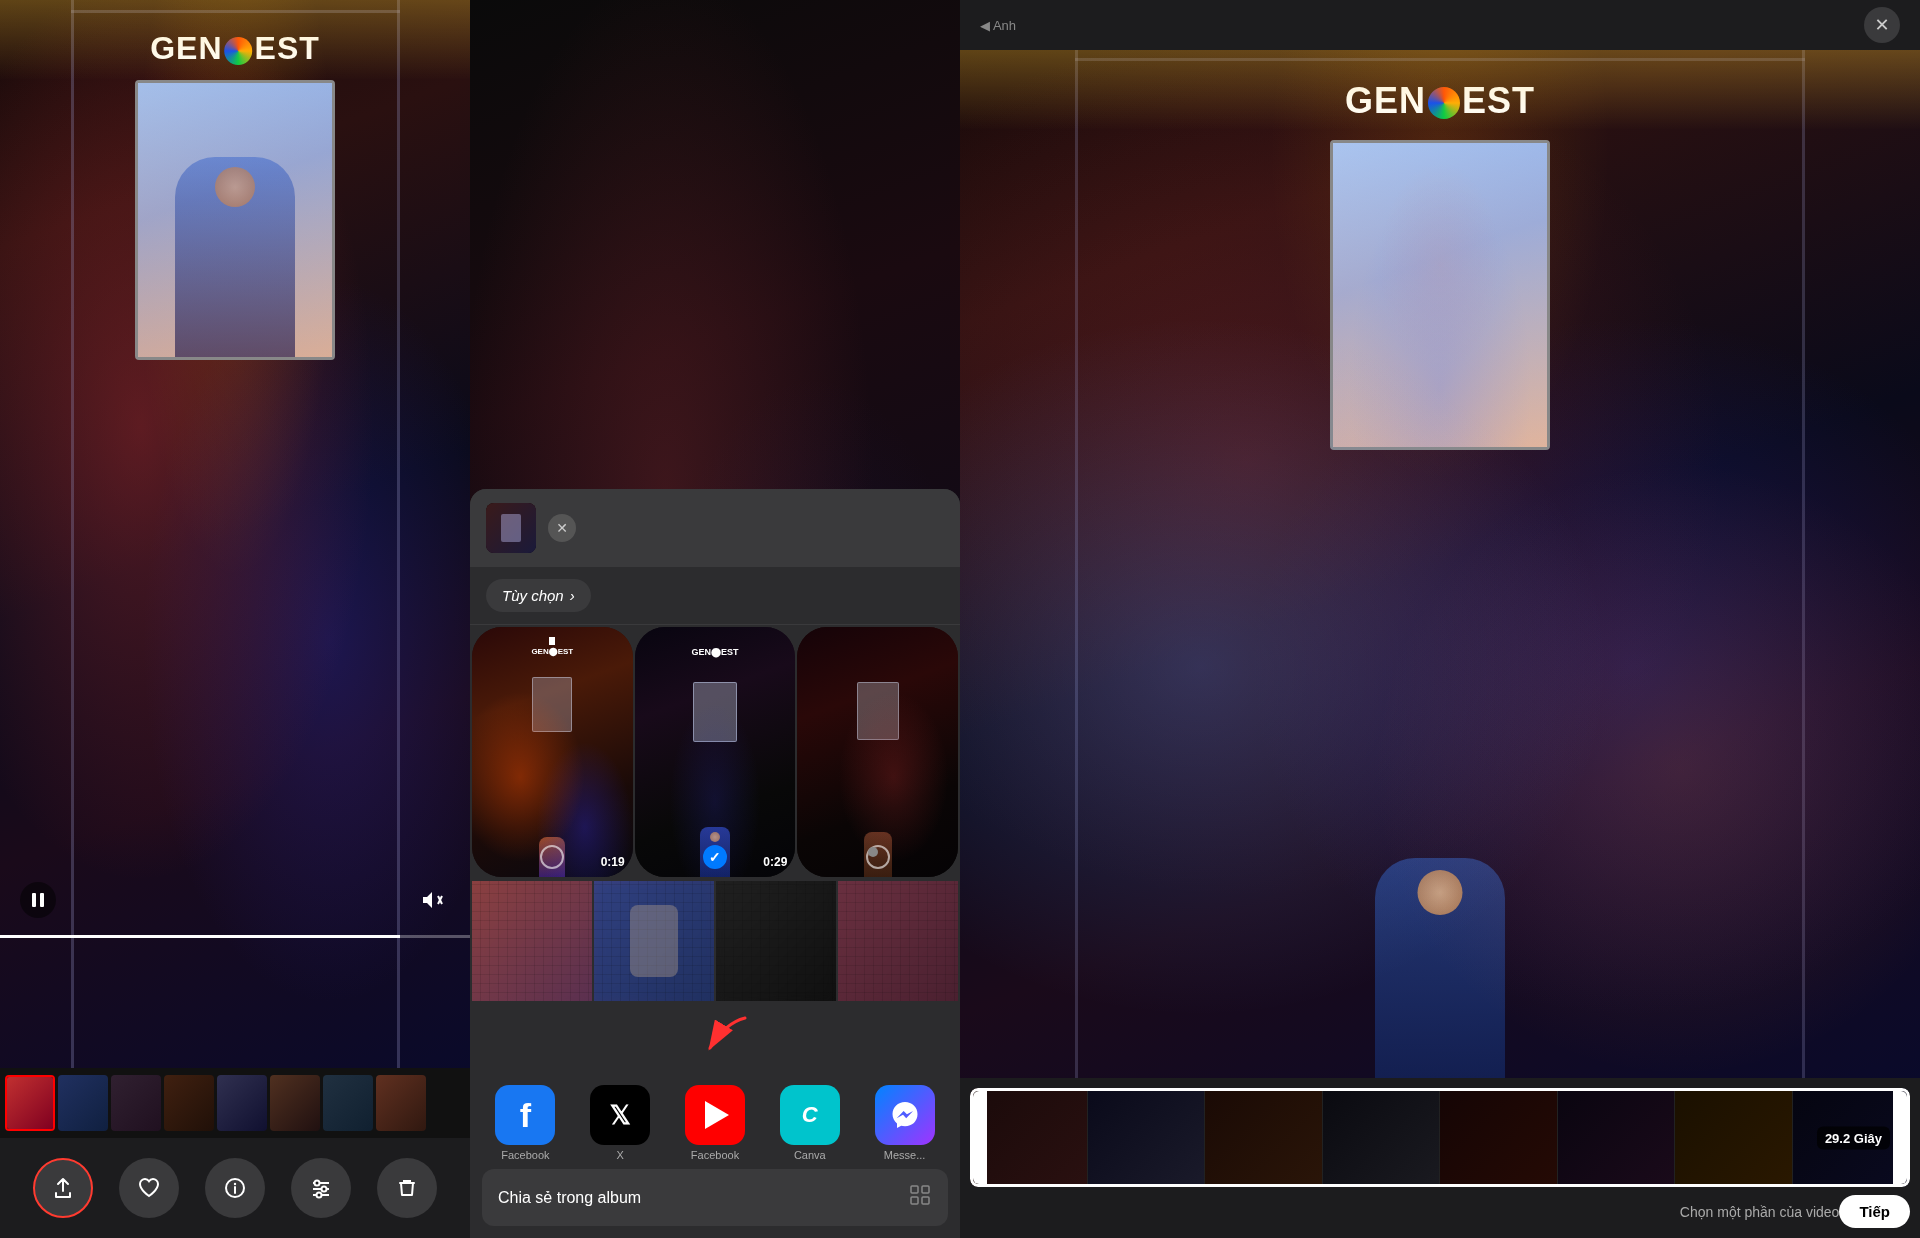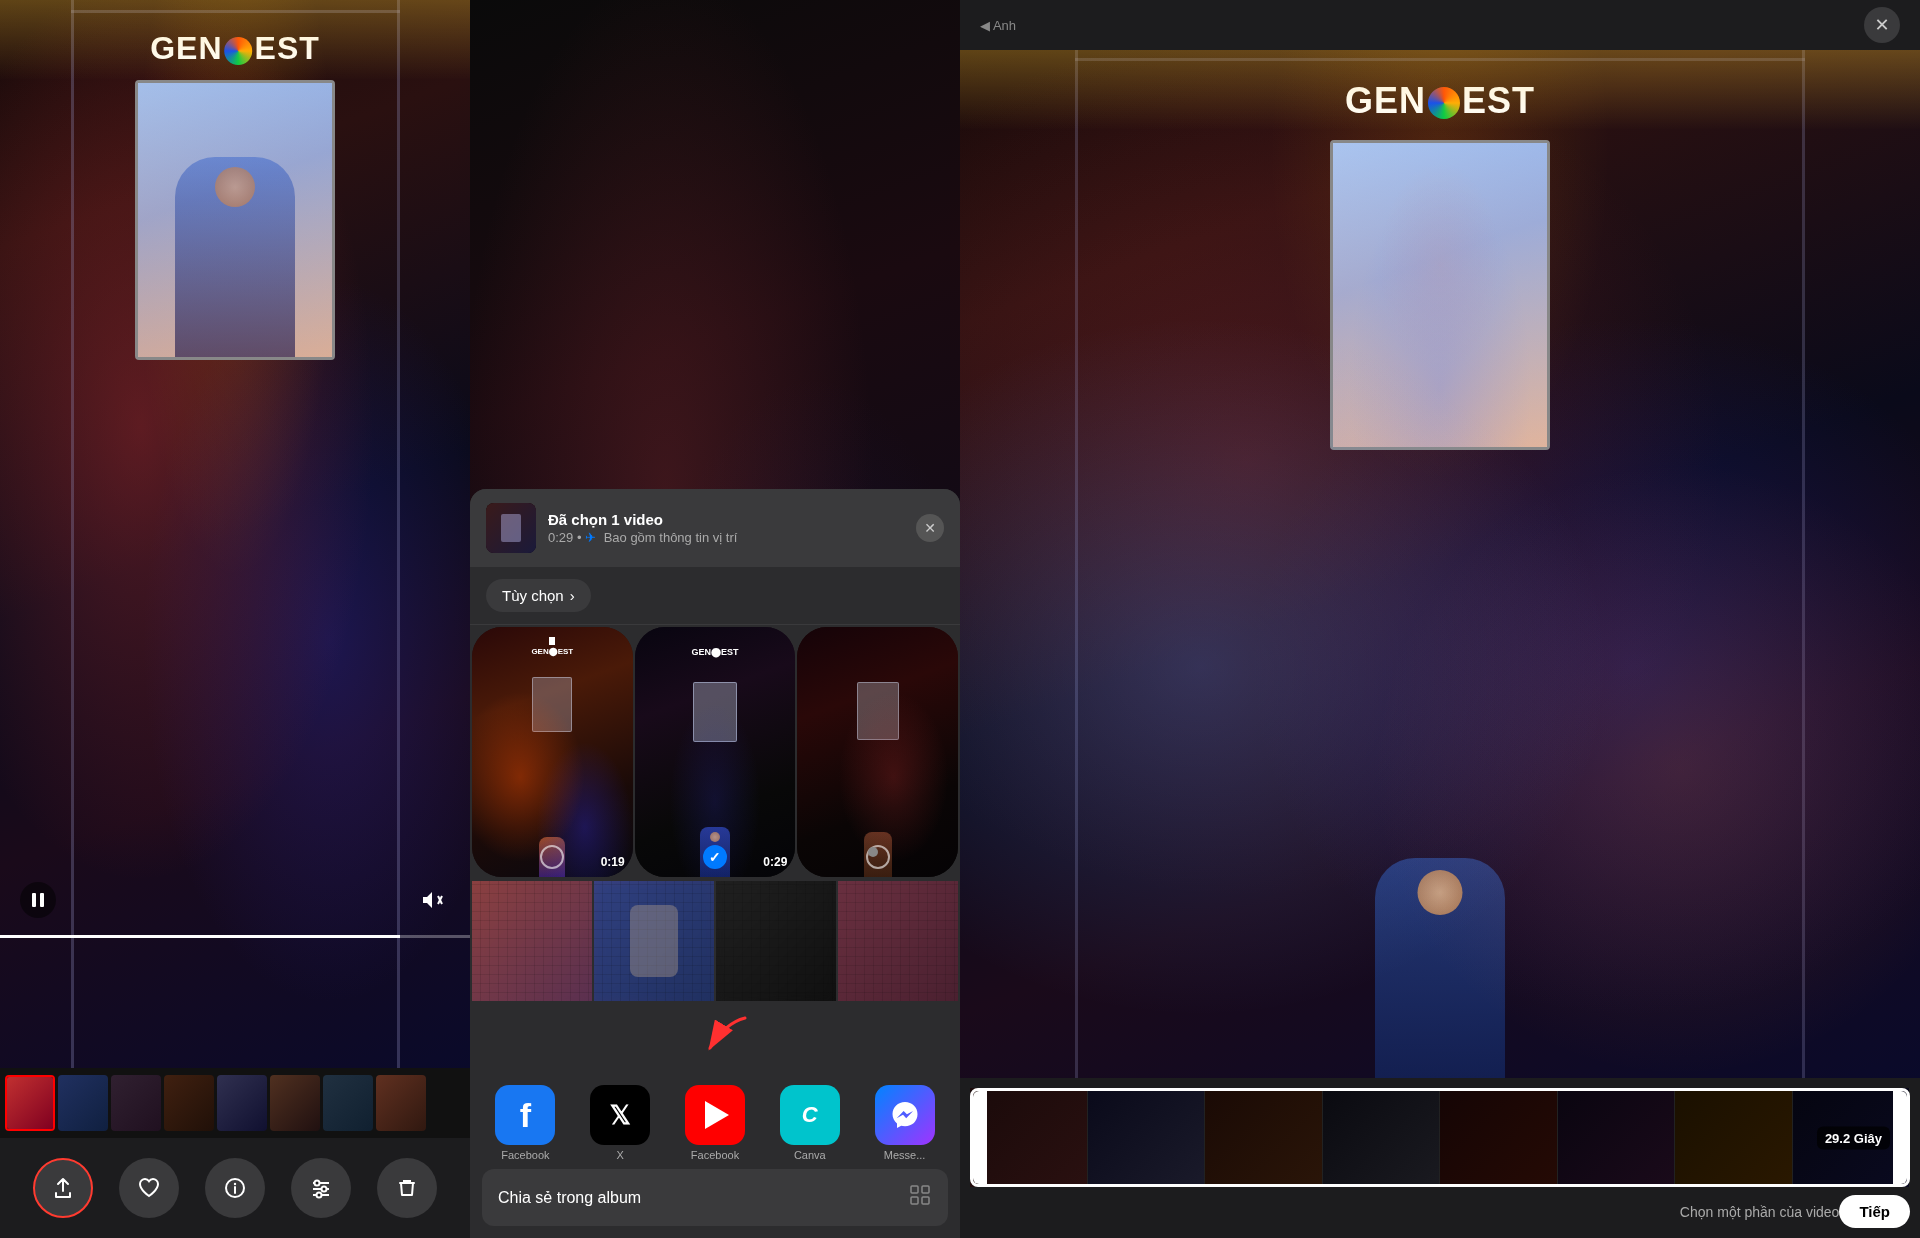--- a/index.html
+++ b/index.html
@@ -299,20 +299,21 @@
     .options-btn {
       background: #3a3a3c;
       color: #fff;
       border-radius: 20px;
       padding: 8px 16px;
       font-size: 15px;
       display: inline-flex;
       align-items: center;
       gap: 6px;
       cursor: pointer;
+      font-style: italic;
     }
 
     .video-grid {
       display: grid;
       grid-template-columns: repeat(3, 1fr);
       gap: 2px;
       padding: 2px;
     }
 
     .video-cell {
@@ -582,21 +583,21 @@
       background: #1c1c1e;
       padding: 10px;
       display: flex;
       flex-direction: column;
       gap: 8px;
     }
 
     .timeline-strip {
       flex: 1;
       background: #333;
-      border-radius: 0;
+      border-radius: 8px;
       overflow: hidden;
       display: flex;
       position: relative;
       text-align: right;
     }
 
     .timeline-inner {
       display: flex;
       height: 100%;
       width: 100%;
@@ -847,29 +848,20 @@
   </div>
 
   <div class="share-sheet">
 
     <div class="share-header">
       <div class="share-thumbnail">
         <div class="share-thumb-inner">
           <div style="position:absolute;inset:0;background:linear-gradient(135deg,#3a1a1a 0%,#1a1a3a 100%);display:flex;align-items:center;justify-content:center;">
             <div style="width:20px;height:28px;background:rgba(200,200,255,0.4);border-radius:2px;"></div>
           </div>
-        </div>
-      </div>
-      <div class="share-info">
-        <div class="share-title">Đã chọn 1 video</div>
-        <div class="share-meta">
-          <span>0:29</span>
-          <span> • </span>
-          <span class="share-location-icon">✈</span>
-          <span>Bao gồm thông tin vị trí</span>
         </div>
       </div>
       <div class="share-close-btn">✕</div>
     </div>
 
     <div class="options-row">
       <div class="options-btn">
         <span>Tùy chọn</span>
         <span>›</span>
       </div>

